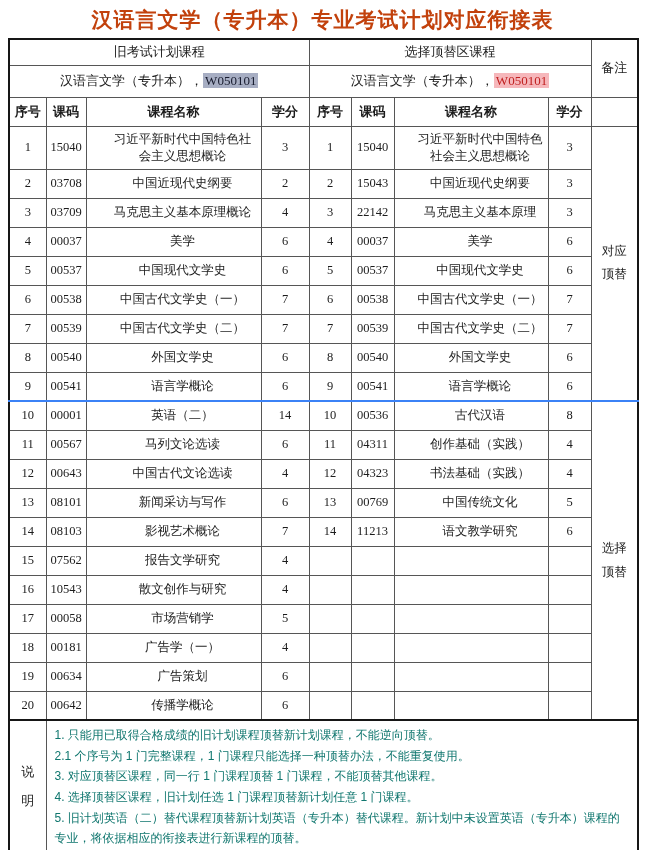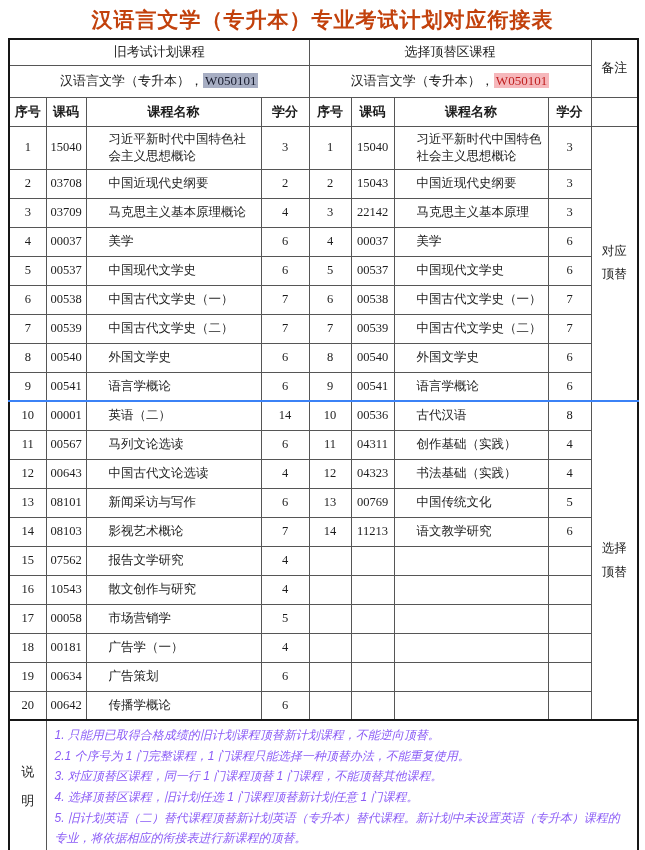--- a/index.html
+++ b/index.html
@@ -32,35 +32,35 @@
   tr.r-header1 td{font-weight:normal;font-size:13px;}
   tr.r-header2{height:32px;}
   tr.r-header2 td{font-size:13px;margin-top:16px;}
   tr.r-cols{height:29px;}
   tr.r-cols td{font-weight:bold;font-size:13px;text-align:center;}
   td.remark-head{font-weight:bold;font-size:13px;}
   
   #data-rows tr{height:29px;}
   #data-rows tr.first-row{height:43px;}
   #data-rows tr.section-start td{border-top:2px solid #3b82f6;}
-  td.course{text-align:left;padding-left:22px;padding-right:4px;}
+  td.course{text-align:center;padding-left:22px;padding-right:4px;}
   td.remark-cell span{display:inline-block;width:2.1em;word-break:break-all;line-height:1.9;text-align:center;}
   
   .hl-old{background:#a7aec3;color:#171b2e;padding:0 2px;}
   .hl-new{background:#f6b7bb;color:#c01f1f;padding:0 2px;}
   
   tbody.notes-section td{border-top:2px solid #161616;}
   tr.r-notes{height:131px;}
   td.notes-label span{display:inline-block;width:1.1em;word-break:break-all;line-height:2.2;font-size:13px;}
   td.notes-body{
     text-align:left;vertical-align:middle;padding:4px 6px 4px 8px;
     font-family:"Liberation Sans","DejaVu Sans",sans-serif;
     font-size:12px;
   }
-  .note-line{line-height:1.72;color:#8b5cf6;font-style:italic;}
+  .note-line{line-height:1.72;color:#0f766e;}
 </style>
 </head>
 <body>
 
 <div class="page">
   <h1 class="doc-title">汉语言文学（专升本）专业考试计划对应衔接表</h1>
 
   <table class="main">
     <colgroup>
       <col style="width:37px">

